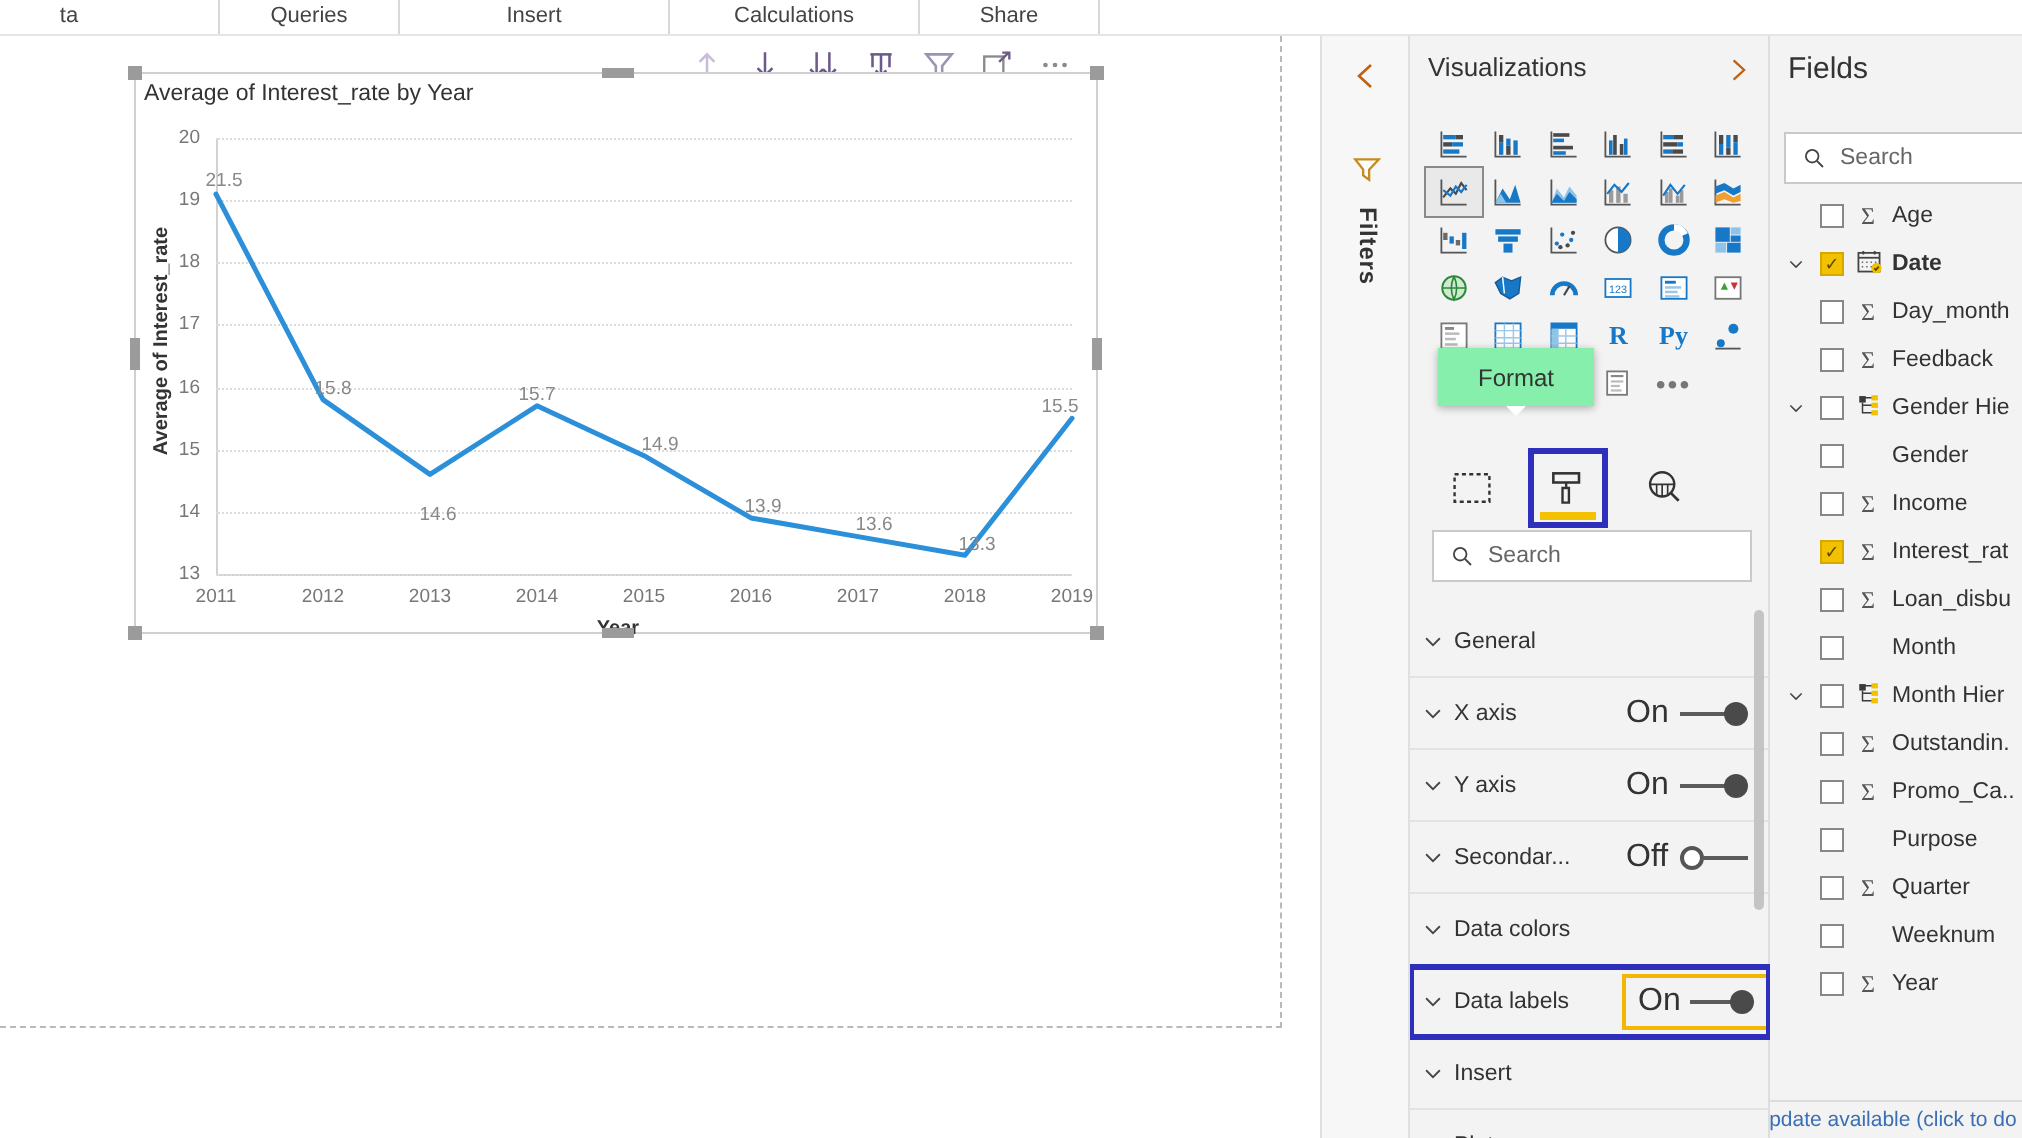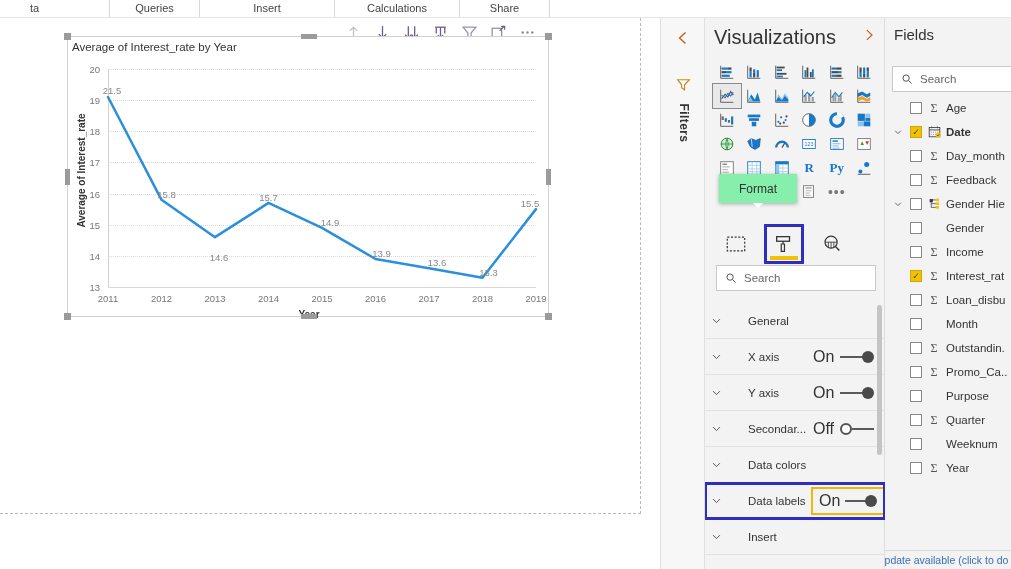--- a/index.html
+++ b/index.html
@@ -130,21 +130,21 @@
     position: absolute; left: 705px; top: 18px;
     width: 180px; height: 551px;
     background: #f3f3f3;
     border-right: 1px solid #dddddd;
   }
   #viz-header {
     position: absolute; left: 0; top: 0; width: 180px; height: 38px;
   }
   #viz-title {
     position: absolute; left: 9px; top: 8px;
-    font-size: 20px; color: #333;
+    font-size: 13px; color: #333;
   }
   #viz-expand {
     position: absolute; right: 9px; top: 10px;
     width: 14px; height: 14px; cursor: pointer;
   }
   #viz-gallery {
     position: absolute; left: 8px; top: 42px;
     width: 165px;
     display: grid; grid-template-columns: repeat(6, 27.5px);
     grid-auto-rows: 24px;
@@ -220,21 +220,21 @@
     height: 36px; width: 180px;
     display: flex; align-items: center;
     border-bottom: 1px solid #e2e2e2;
     cursor: pointer;
   }
   .fmt-row .chev {
     width: 22px; display: flex; align-items: center; justify-content: center;
     flex: none;
   }
   .fmt-row .fmt-label {
-    font-size: 11.5px; color: #333; flex: 1; margin-left: 21px;
+    font-size: 11.5px; color: #333; flex: 1;
   }
   .toggle-wrap {
     display: flex; align-items: center; gap: 5px;
     width: 72px; flex: none; padding-right: 8px;
   }
   .toggle-state { font-size: 16px; color: #333; width: 22px; }
   .switch { position: relative; width: 34px; height: 12px; }
   .switch .track {
     position: absolute; left: 0; top: 5px; width: 30px; height: 2px;
     background: #5a5a5a;
@@ -970,20 +970,36 @@
         <span class="fchev empty">
           <svg viewBox="0 0 16 16" width="10" height="10">
             <path d="M3.5 6 L8 10.5 L12.5 6" stroke="#444" stroke-width="1.3" fill="none"></path>
           </svg>
         </span>
         <span class="fcheck"></span>
         <span class="ficon"></span>
         <span class="fname">Month</span>
       </div>
       <div class="field-row">
+        <span class="fchev">
+          <svg viewBox="0 0 16 16" width="10" height="10">
+            <path d="M3.5 6 L8 10.5 L12.5 6" stroke="#444" stroke-width="1.3" fill="none"></path>
+          </svg>
+        </span>
+        <span class="fcheck"></span>
+        <span class="ficon"><svg viewBox="0 0 16 16" width="13" height="13">
+            <rect x="2" y="2.5" width="4" height="4" fill="#3a3a3a"></rect>
+            <rect x="9.5" y="2" width="4" height="3.2" fill="#f2c200"></rect>
+            <rect x="9.5" y="6.6" width="4" height="3.2" fill="#f2c200"></rect>
+            <rect x="9.5" y="11.2" width="4" height="3.2" fill="#f2c200"></rect>
+            <path d="M4 6.5 L4 12.8 L9.5 12.8 M4 8.2 L9.5 8.2 M4 3.6 L9.5 3.6" stroke="#3a3a3a" stroke-width="0.9" fill="none"></path>
+          </svg></span>
+        <span class="fname">Month Hier</span>
+      </div>
+      <div class="field-row">
         <span class="fchev empty">
           <svg viewBox="0 0 16 16" width="10" height="10">
             <path d="M3.5 6 L8 10.5 L12.5 6" stroke="#444" stroke-width="1.3" fill="none"></path>
           </svg>
         </span>
         <span class="fcheck"></span>
         <span class="ficon sigma">Σ</span>
         <span class="fname">Outstandin.</span>
       </div>
       <div class="field-row">

